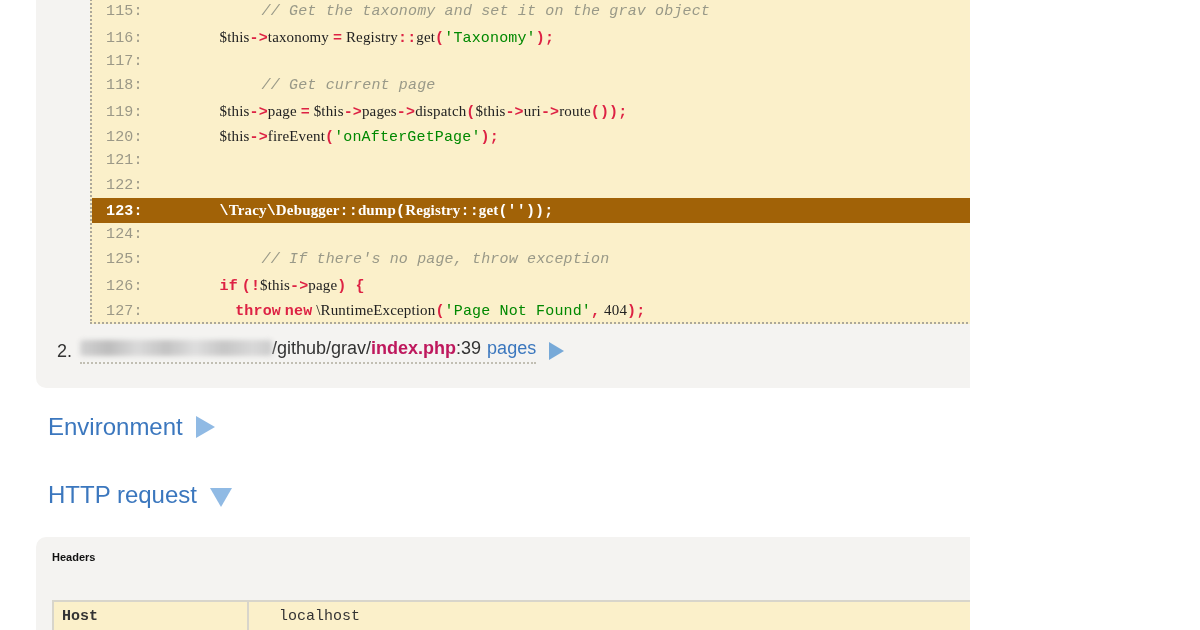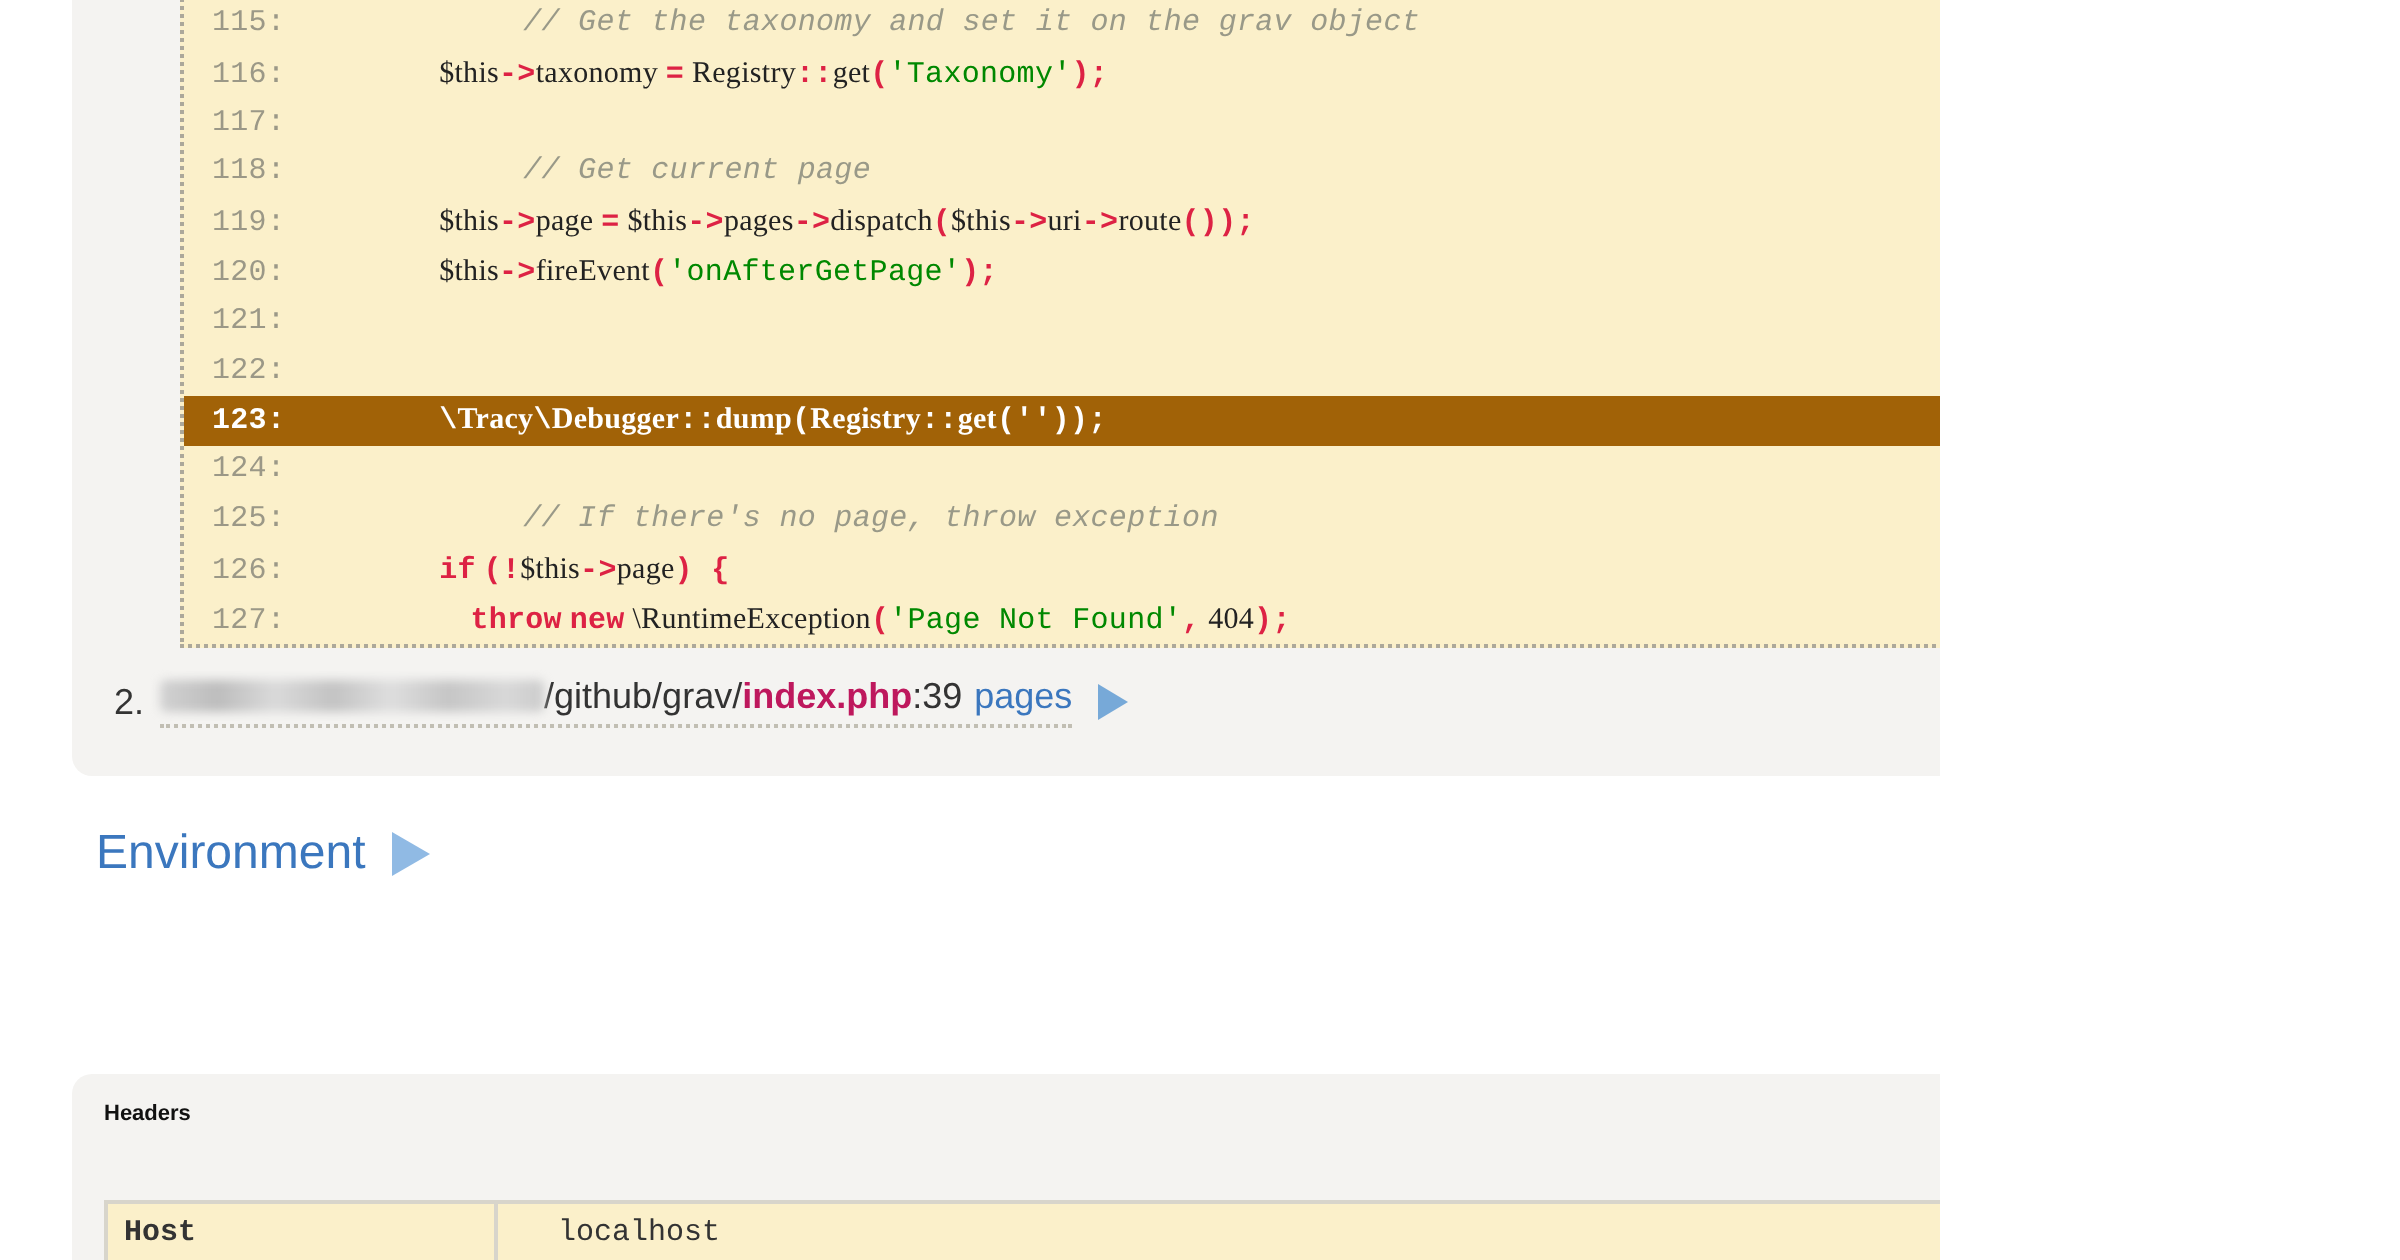--- a/index.html
+++ b/index.html
@@ -94,20 +94,24 @@
       <span class="frame-path"><span class="blur-box"></span><span>/github/grav/</span><span class="frame-file">index.php</span><span>:39</span><a class="source-link">pages</a></span>
       <span class="tri-frame"></span>
     </div>
   </div>
 
   <a class="section-head section-env">
     <span>Environment</span>
     <span class="tri-right"></span>
   </a>
 
+  <a class="section-head section-http">
+    <span>HTTP request</span>
+    <span class="tri-down"></span>
+  </a>
 
   <div class="panel panel-headers">
     <div class="headers-title">Headers</div>
     <div class="hdr-table">
         <div class="hdr-row">
           <div class="hdr-cell hdr-key">Host</div>
           <div class="hdr-cell hdr-val">localhost</div>
         </div>
       </div>
   </div>

